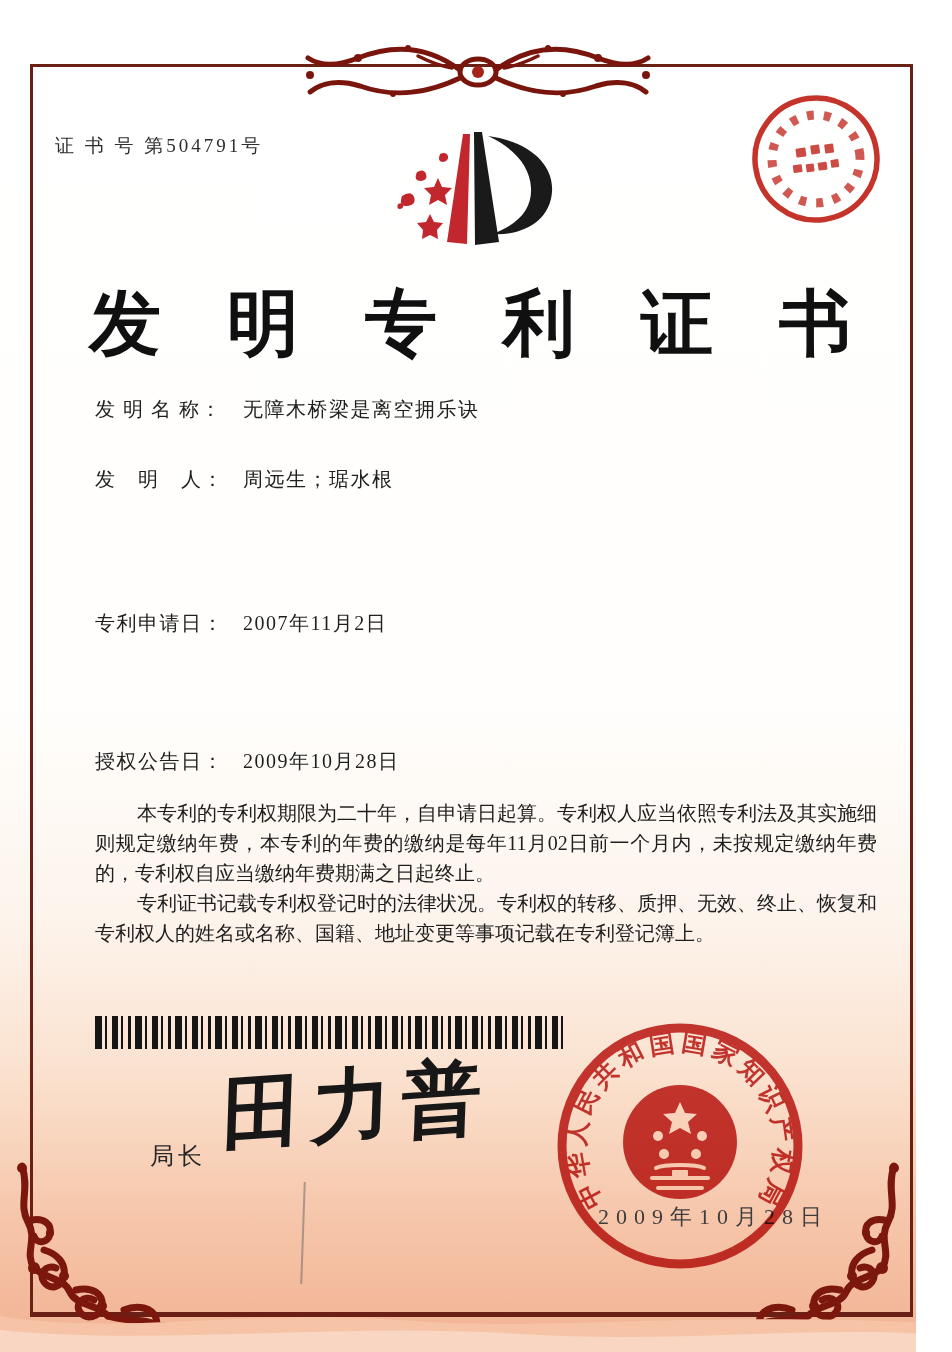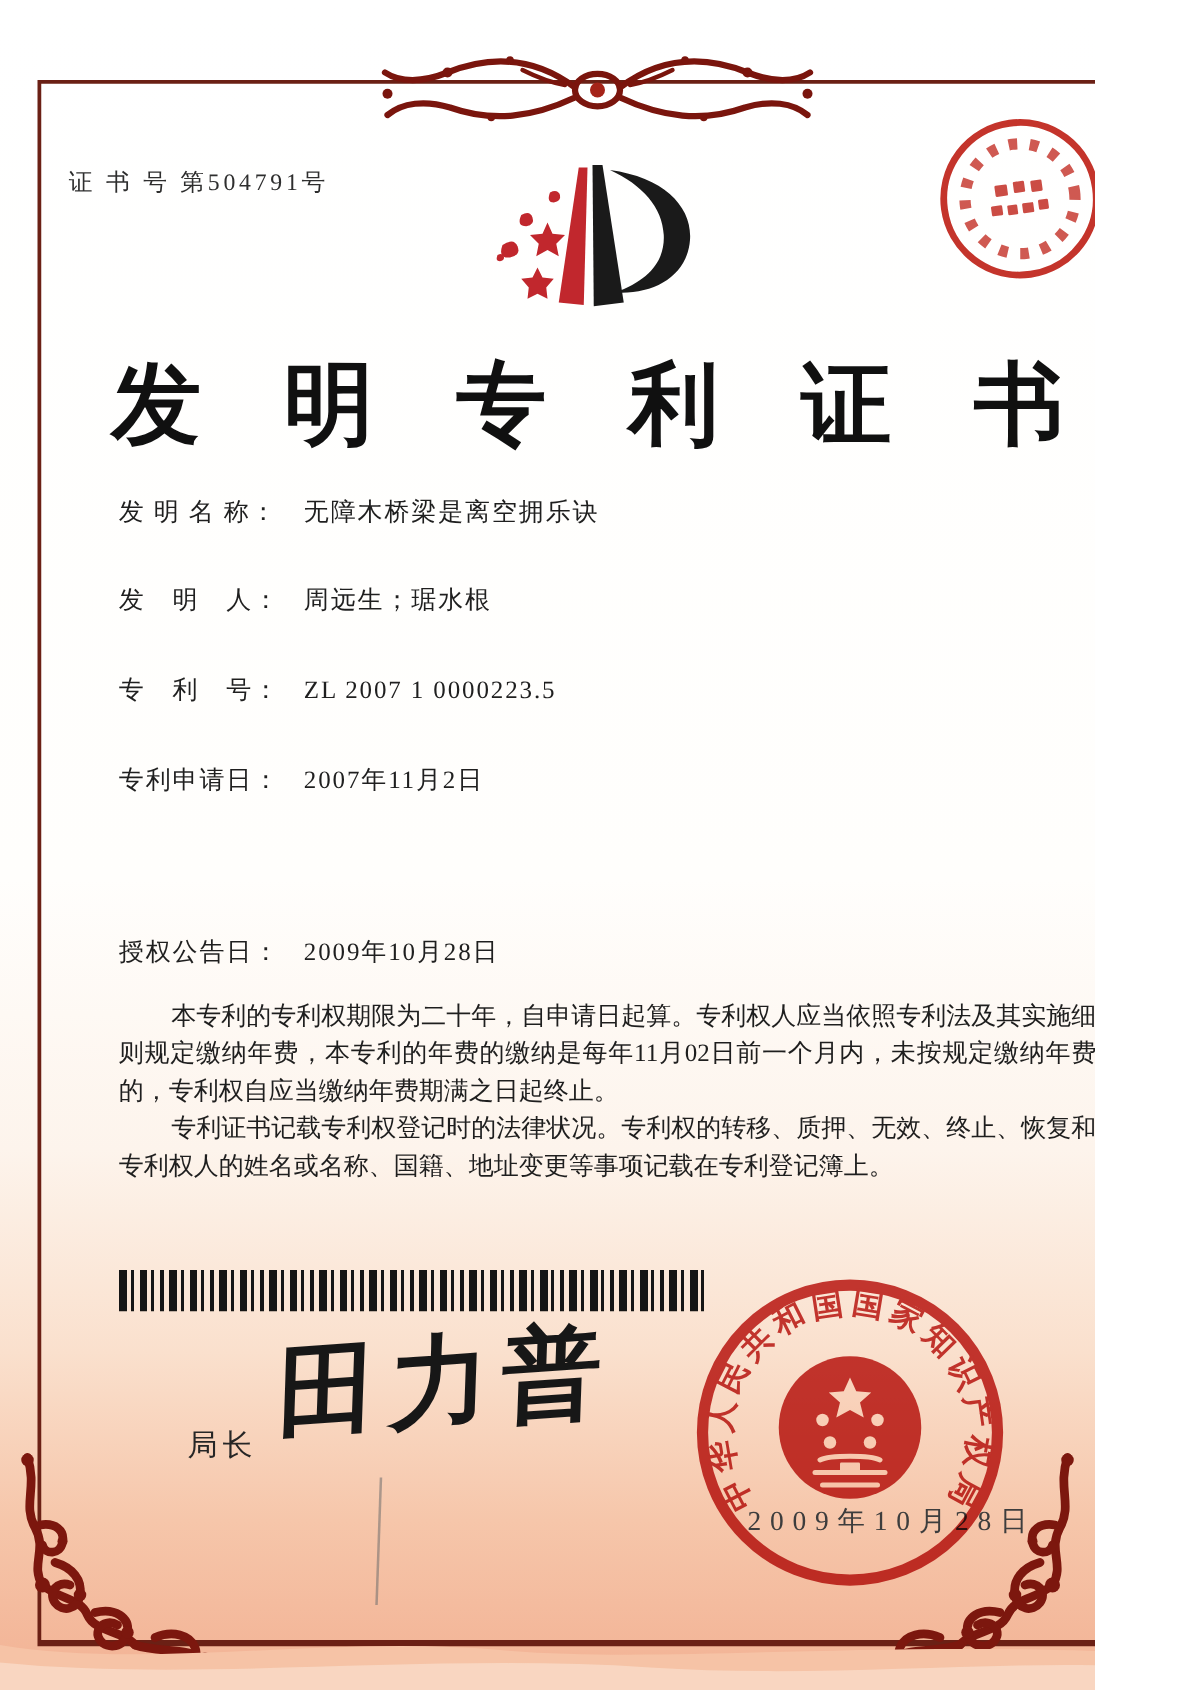--- a/index.html
+++ b/index.html
@@ -1,19 +1,20 @@
 <!DOCTYPE html>
 <html lang="zh"><head>
 <meta charset="utf-8">
 <style>
   html,body{margin:0;padding:0;}
   .page{
     position:relative;width:876px;height:1352px;overflow:hidden;
     font-family:"Liberation Serif","DejaVu Serif",serif;
     background:linear-gradient(180deg,#ffffff 0%,#fffefc 52%,#fdf4ec 68%,#fae0cd 80%,#f6c6aa 90%,#f2b193 100%);
+    padding-left:40px;
   }
   .frame{
     position:absolute;left:30px;top:64px;width:877px;height:1245px;
     border:3px solid #6b2015;border-bottom-width:5px;
     pointer-events:none;
   }
   .cert-no{
     position:absolute;left:55px;top:133px;font-size:19px;letter-spacing:3px;color:#2e2e2e;
   }
   .title{
@@ -133,23 +134,20 @@
 
   <div class="cert-no">证 书 号 第504791号</div>
 
   <div class="title">发 明 专 利 证 书</div>
 
   <div class="field-row" style="top:466px">
     <span class="field-label">发　明　人：</span><span class="field-value">周远生；琚水根</span>
   </div>
   <div class="field-row" style="top:396px">
     <span class="field-label">发 明 名 称：</span><span class="field-value">无障木桥梁是离空拥乐诀</span>
-  </div>
-  <div class="field-row" style="top:538px">
-    <span class="field-label">专　利　号：</span><span class="field-value">ZL 2007 1 0000223.5</span>
   </div>
   <div class="field-row" style="top:610px">
     <span class="field-label">专利申请日：</span><span class="field-value">2007年11月2日</span>
   </div>
   <div class="field-row" style="top:748px">
     <span class="field-label">授权公告日：</span><span class="field-value">2009年10月28日</span>
   </div>
 
   <div class="body-text">
     <p>本专利的专利权期限为二十年，自申请日起算。专利权人应当依照专利法及其实施细则规定缴纳年费，本专利的年费的缴纳是每年11月02日前一个月内，未按规定缴纳年费的，专利权自应当缴纳年费期满之日起终止。</p>

